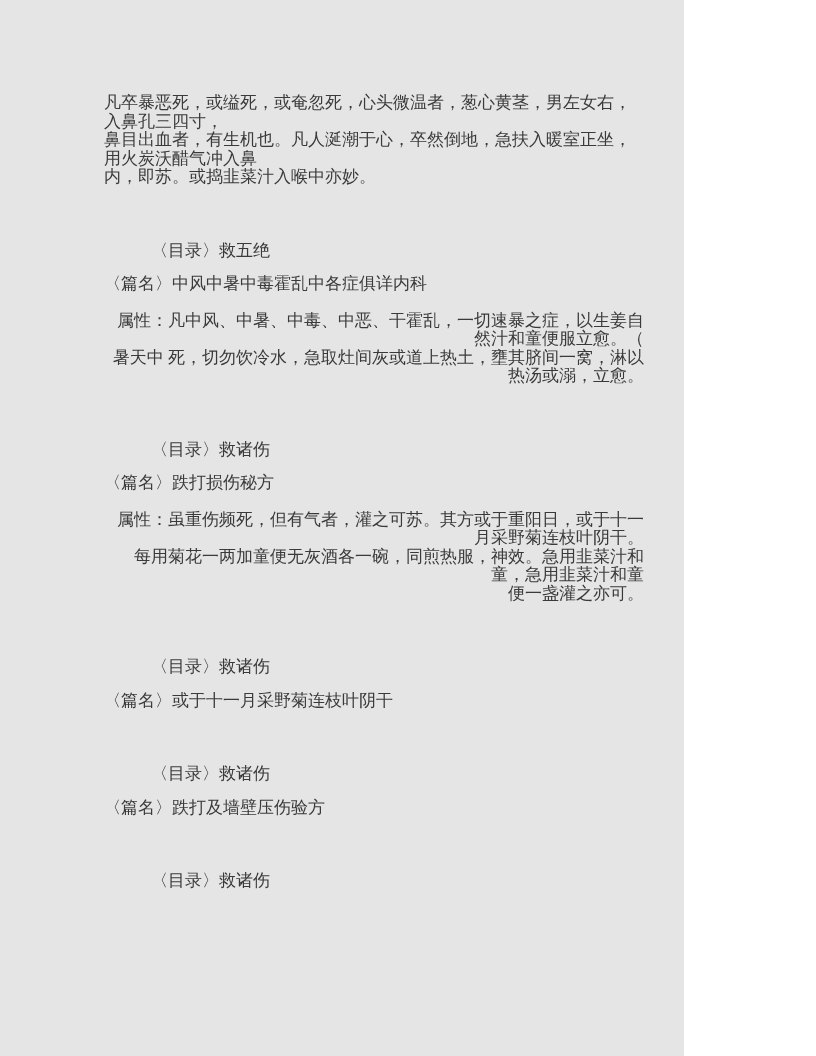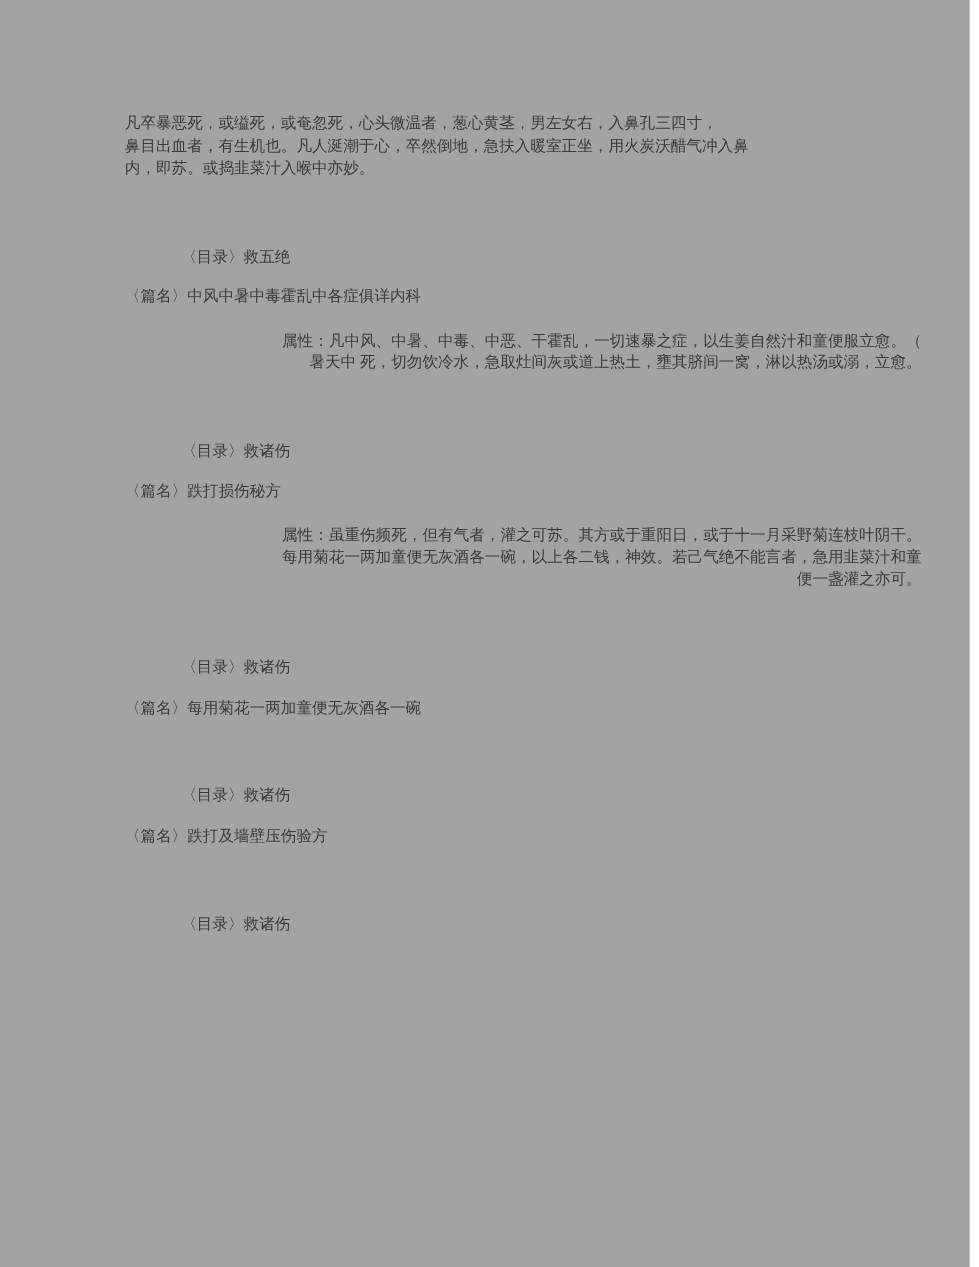--- a/index.html
+++ b/index.html
@@ -2,28 +2,28 @@
 <html><head>
 <meta charset="utf-8">
 <style>
   html, body {
     margin: 0;
     padding: 0;
     background: #ffffff;
   }
   .page {
     position: relative;
-    width: 808px;
+    width: 684px;
     height: 1056px;
-    background: #a3a3a3;
+    background: #e5e5e5;
     overflow: hidden;
     box-sizing: border-box;
     padding: 94px 40px 0 104px;
     font-family: "Liberation Serif", "DejaVu Serif", serif;
-    font-size: 13px;
+    font-size: 17px;
     line-height: 18.5px;
     color: #3a3a3a;
   }
   .textline, .para {
     margin: 0;
     white-space: pre-line;
     letter-spacing: 0;
   }
   .section .mulu { margin-top: 55px; margin-left: 47px; }
   .section .pianming { margin-top: 15px; }
@@ -42,27 +42,27 @@
     <p class="textline mulu">〈目录〉救五绝</p>
     <p class="textline pianming">〈篇名〉中风中暑中毒霍乱中各症俱详内科</p>
     <p class="para shuxing">属性：凡中风、中暑、中毒、中恶、干霍乱，一切速暴之症，以生姜自然汁和童便服立愈。（
 暑天中 死，切勿饮冷水，急取灶间灰或道上热土，壅其脐间一窝，淋以热汤或溺，立愈。</p>
   </div>
 
   <div class="section">
     <p class="textline mulu">〈目录〉救诸伤</p>
     <p class="textline pianming">〈篇名〉跌打损伤秘方</p>
     <p class="para shuxing">属性：虽重伤频死，但有气者，灌之可苏。其方或于重阳日，或于十一月采野菊连枝叶阴干。
-每用菊花一两加童便无灰酒各一碗，以上各二钱，神效。若己气绝不能言者，急用韭菜汁和童
+每用菊花一两加童便无灰酒各一碗，同煎热服，神效。急用韭菜汁和童，急用韭菜汁和童
 便一盏灌之亦可。</p>
   </div>
 
   <div class="section">
     <p class="textline mulu">〈目录〉救诸伤</p>
-    <p class="textline pianming">〈篇名〉每用菊花一两加童便无灰酒各一碗</p>
+    <p class="textline pianming">〈篇名〉或于十一月采野菊连枝叶阴干</p>
   </div>
 
   <div class="section">
     <p class="textline mulu">〈目录〉救诸伤</p>
     <p class="textline pianming">〈篇名〉跌打及墙壁压伤验方</p>
   </div>
 
   <div class="section">
     <p class="textline mulu">〈目录〉救诸伤</p>
   </div>

